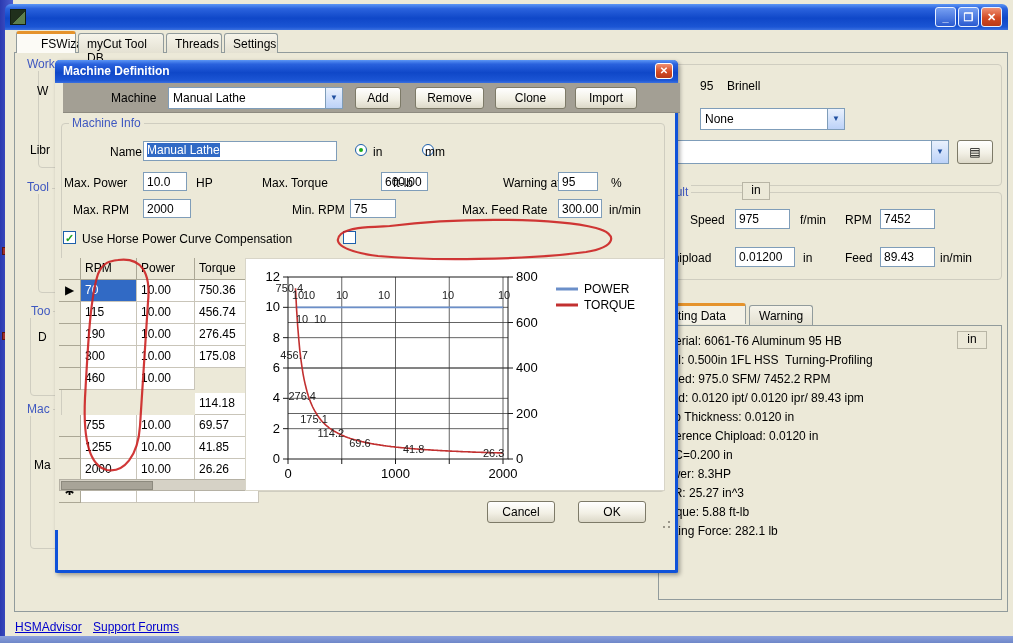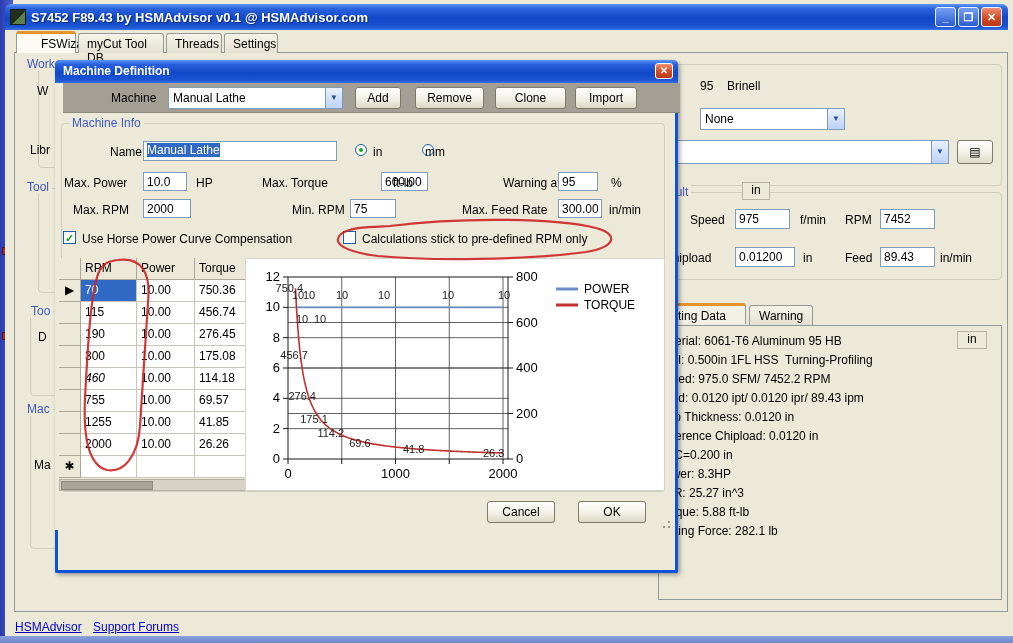--- a/index.html
+++ b/index.html
@@ -91,21 +91,20 @@
 </head>
 <body>
 
 <div class="abs left-strip"></div>
 <div class="abs bg-artifact" style="left:2px;top:247px;"></div>
 <div class="abs bg-artifact" style="left:2px;top:332px;"></div>
 <div class="abs bottom-bar"></div>
 
 <div class="abs titlebar">
   <div class="app-icon"></div>
-  <div class="title-text">S7452 F89.43 by HSMAdvisor v0.1 @ HSMAdvisor.com</div>
   <div class="win-btns">
     <div class="wbtn">_</div>
     <div class="wbtn">❐</div>
     <div class="wbtn close">✕</div>
   </div>
 </div>
 <div class="abs window-body"></div>
 
 <div class="abs content-frame"></div>
 
@@ -210,21 +209,20 @@
     <input class="abs xp-input" style="left: 88px; top: 116px; width: 48px; height: 19px;" value="2000">
     <span class="abs" style="left:237px;top:120px;">Min. RPM</span>
     <input class="abs xp-input" style="left: 295px; top: 116px; width: 46px; height: 19px;" value="75">
     <span class="abs" style="left:407px;top:120px;">Max. Feed Rate</span>
     <input class="abs xp-input" style="left: 503px; top: 116px; width: 44px; height: 19px;" value="300.00">
     <span class="abs" style="left:554px;top:120px;">in/min</span>
 
     <span class="abs chk" style="left:8px;top:148px;">✓</span>
     <span class="abs" style="left:27px;top:149px;">Use Horse Power Curve Compensation</span>
     <span class="abs chk" style="left:288px;top:148px;"></span>
-    <span class="abs" style="left:307px;top:149px;">Calculations stick to pre-defined RPM only</span>
 
     <div id="machine-table" class="tblc" style="left:4px;top:175px;">
         <div class="trow">
           <div class="tc mark" style="width: 22px;"></div>
           <div class="tc hdr" style="width: 56px;">RPM</div>
           <div class="tc hdr" style="width: 58px;">Power</div>
           <div class="tc hdr" style="width: 64px;">Torque</div>
         </div>
         <div class="trow">
           <div class="tc mark" style="width: 22px;">▶</div>
@@ -245,23 +243,23 @@
           <div class="tc " style="width: 64px;">276.45</div>
         </div>
         <div class="trow">
           <div class="tc mark" style="width: 22px;"></div>
           <div class="tc " style="width: 56px;">300</div>
           <div class="tc " style="width: 58px;">10.00</div>
           <div class="tc " style="width: 64px;">175.08</div>
         </div>
         <div class="trow">
           <div class="tc mark" style="width: 22px;"></div>
-          <div class="tc " style="width: 56px; font-style: italic;">460</div>
-          <div class="tc " style="width: 58px;">10.00</div>
-          <div class="tc " style="width: 64px;">114.18</div>
+          <div class="tc " style="width: 56px;">460</div>
+          <div class="tc " style="width: 58px;">10.00</div>
+          <div class="tc " style="width: 64px; margin-top: 25px;">114.18</div>
         </div>
         <div class="trow">
           <div class="tc mark" style="width: 22px;"></div>
           <div class="tc " style="width: 56px;">755</div>
           <div class="tc " style="width: 58px;">10.00</div>
           <div class="tc " style="width: 64px;">69.57</div>
         </div>
         <div class="trow">
           <div class="tc mark" style="width: 22px;"></div>
           <div class="tc " style="width: 56px;">1255</div>

